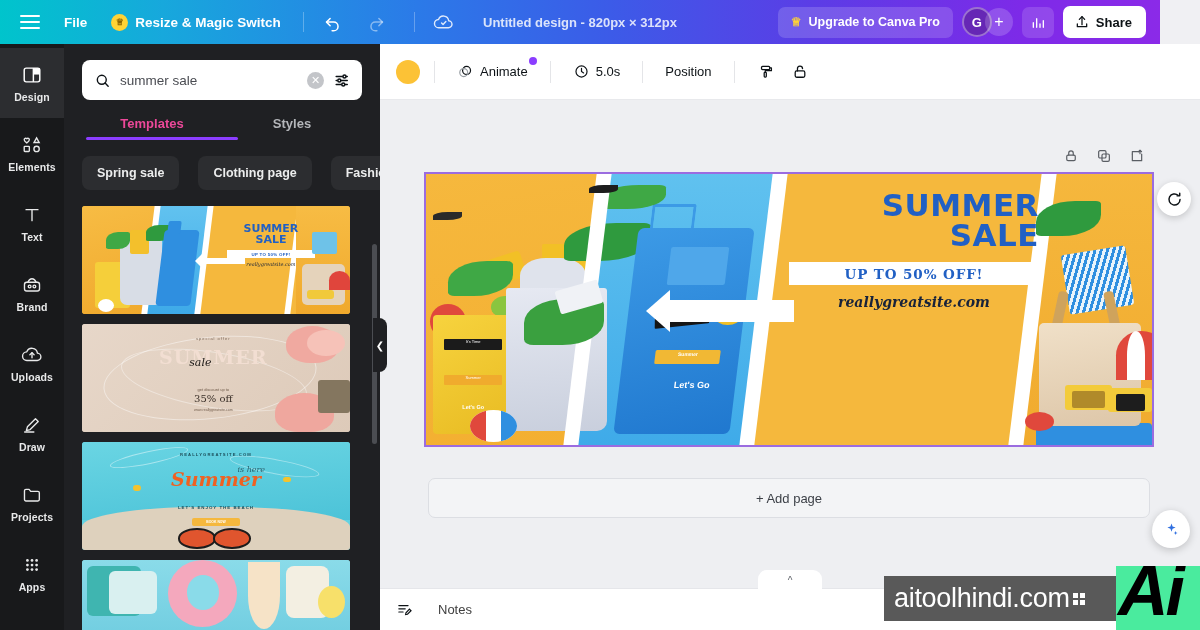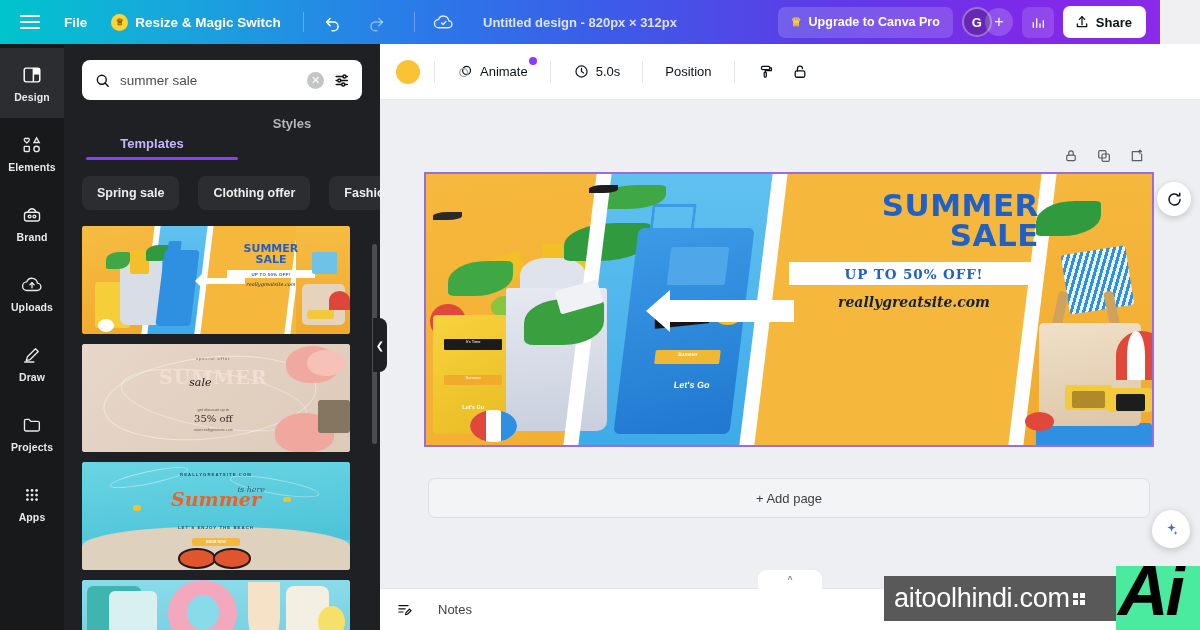--- a/index.html
+++ b/index.html
@@ -100,21 +100,21 @@
   .clear-x {
     width: 17px; height: 17px; border-radius: 50%; background: #c3c5c9;
     color: #fff; font-size: 11px; display: flex; align-items: center;
     justify-content: center; cursor: pointer; flex: none;
   }
   .tabs { display: flex; margin-top: 16px; padding: 0 18px; position: relative; }
   .tab {
     flex: 1; text-align: center; font-size: 13px; font-weight: bold;
     color: #b4b6ba; padding-bottom: 9px; cursor: pointer;
   }
-  .tab.active { color: #c4b5fd; margin-top: 20px; }
+  .tab.active { color: #ec4899; }
   .tab-underline {
     position: absolute; bottom: 0; left: 22px; width: 152px; height: 3px;
     background: #8b3dff; border-radius: 2px;
   }
   .chips { display: flex; gap: 19px; padding: 16px 0 0 18px; overflow: hidden; }
   .chip {
     height: 34px; padding: 0 15px; border-radius: 8px; background: #2c2d30;
     color: #eceded; font-size: 12.5px; font-weight: bold; display: flex;
     align-items: center; cursor: pointer; white-space: nowrap; flex: none;
   }
@@ -348,20 +348,27 @@
   <div class="rail-item">
     <svg width="22" height="22" viewBox="0 0 24 24" fill="none" stroke="#e8e9ea" stroke-width="1.5">
       <path d="M6.3 5.1c-1.1-1-2.8-.3-2.8 1.2 0 1.4 2.2 3 2.8 3.4.6-.4 2.8-2 2.8-3.4 0-1.5-1.7-2.2-2.8-1.2z"></path>
       <path d="M17 4.3l2.8 5h-5.6z"></path>
       <rect x="3.5" y="13.5" width="5.6" height="5.6" rx=".8"></rect>
       <circle cx="17" cy="16.3" r="2.9"></circle>
     </svg>
     <span class="rail-label">Elements</span>
   </div>
 
+  <div class="rail-item">
+    <svg width="22" height="22" viewBox="0 0 24 24" fill="none" stroke="#e8e9ea" stroke-width="1.5" stroke-linecap="round">
+      <path d="M5.5 6.2h13"></path>
+        <path d="M12 6.2v12"></path>
+    </svg>
+    <span class="rail-label">Text</span>
+  </div>
 
   <div class="rail-item">
     <svg width="22" height="22" viewBox="0 0 24 24" fill="none" stroke="#e8e9ea" stroke-width="1.5">
       <rect x="3.8" y="9" width="16.4" height="9.5" rx="2.4"></rect>
       <path d="M7.5 9c1-2.4 2.6-3.8 4.5-3.8S15.5 6.6 16.5 9"></path>
       <circle cx="9.4" cy="13.7" r="1.5"></circle>
         <circle cx="14.6" cy="13.7" r="1.5"></circle>
     </svg>
     <span class="rail-label">Brand</span>
   </div>
@@ -430,21 +437,21 @@
     <div class="tab active">Templates</div>
     <div class="tab">Styles</div>
     <div class="tab-underline"></div>
   </div>
 
   <div class="chips">
     <div class="chip">
       <span>Spring sale</span>
     </div>
     <div class="chip">
-      <span>Clothing offer</span>
+      <span>Clothing page</span>
     </div>
     <div class="chip chip-more">
       <span>Fashion</span>
       <span style="font-size:11px;margin-left:4px;">›</span>
     </div>
   </div>
 
   <div class="thumbs">
 
     <div class="thumb" style="background:#f5b83d;">

